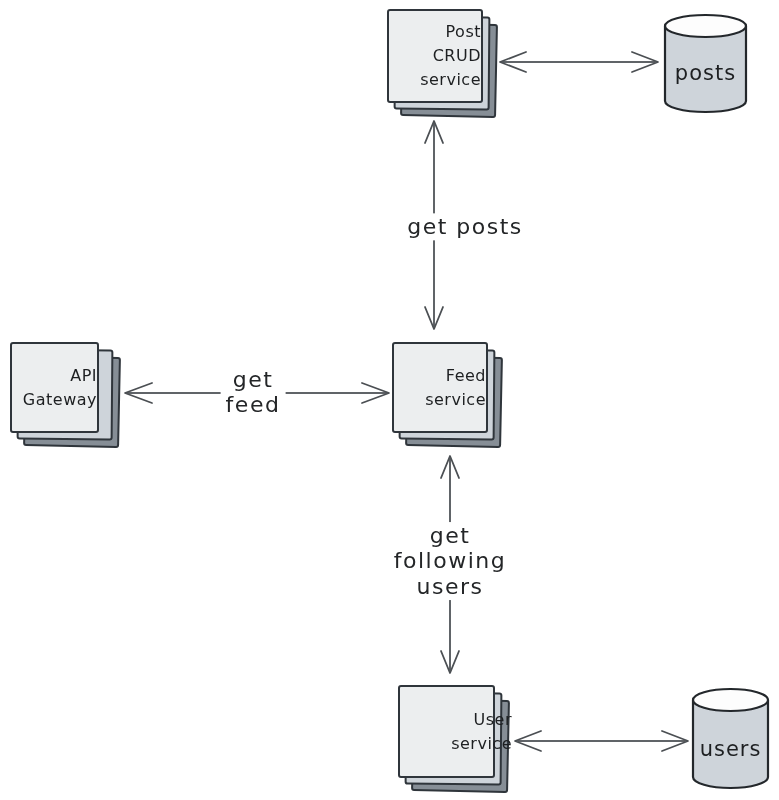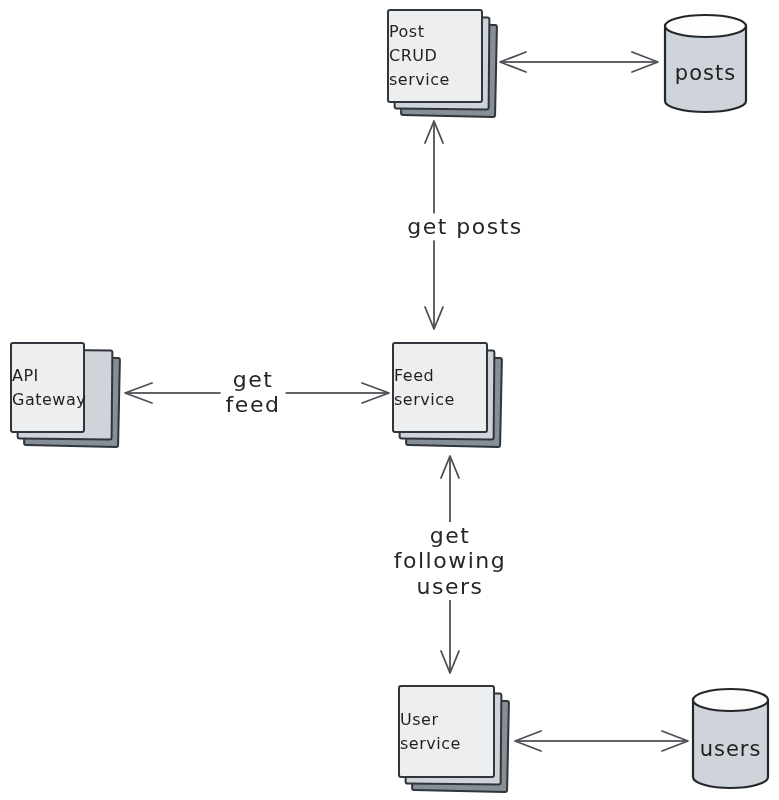--- a/index.html
+++ b/index.html
@@ -47,21 +47,21 @@
     box-sizing: border-box;
   }
   .sheet.back  { background: #868e96; transform: rotate(1.2deg); }
   .sheet.mid   { background: #ced4da; transform: rotate(0.5deg); }
   .sheet.front { background: #eceeef; }
   .node-label {
     position: absolute;
     width: 100%;
     top: 50%;
     transform: translateY(-50%);
-    text-align: left;
+    text-align: right;
     white-space: pre-line;
     font-size: 16px;
     line-height: 1.5;
     letter-spacing: 0.5px;
     color: #1d1f21;
   }
   
   .cylinder {
     position: absolute;
     z-index: 2;
@@ -143,39 +143,39 @@
     <svg width="85" height="102" viewBox="0 0 85 102">
       <path d="M2 13 L2 88 A40.5 11 0 0 0 83 88 L83 13" stroke="#23272b" stroke-width="2.2" fill="#ced4da"></path>
       <ellipse cx="42.5" cy="13" rx="40.5" ry="11" stroke="#23272b" stroke-width="2.2" fill="#fdfdfd"></ellipse>
     </svg>
     <div class="cyl-label" style="top:48px;">posts</div>
   </div>
 
   <div class="node-stack" style="left:10px; top:342px; width:112px; height:108px;">
     <div class="sheet back" style="left:14px; top:14px; width:96px; height:91px;"></div>
     <div class="sheet mid" style="left:7px;  top:7px;  width:96px; height:91px;"></div>
-    <div class="sheet front" style="left:0;    top:0;    width:75px; height:91px;">
+    <div class="sheet front" style="left:0;    top:0;    width:89px; height:91px;">
       <div class="node-label">API
 Gateway</div>
     </div>
   </div>
 
   <div class="node-stack" style="left:392px; top:342px; width:112px; height:108px;">
     <div class="sheet back" style="left:14px; top:14px; width:96px; height:91px;"></div>
     <div class="sheet mid" style="left:7px;  top:7px;  width:96px; height:91px;"></div>
     <div class="sheet front" style="left:0;    top:0;    width:96px; height:91px;">
       <div class="node-label">Feed
 service</div>
     </div>
   </div>
 
   <div class="node-stack" style="left:398px; top:685px; width:113px; height:110px;">
     <div class="sheet back" style="left:14px; top:14px; width:97px; height:93px;"></div>
     <div class="sheet mid" style="left:7px;  top:7px;  width:97px; height:93px;"></div>
-    <div class="sheet front" style="left:0;    top:0;    width:97px; height:93px;">
+    <div class="sheet front" style="left:0;    top:0;    width:97px; height:93px;padding-left:19px;">
       <div class="node-label">User
 service</div>
     </div>
   </div>
 
   <div class="cylinder" style="left:691px; top:687px; width:79px; height:104px;">
     <svg width="79" height="104" viewBox="0 0 79 104">
       <path d="M2 13 L2 90 A37.5 11 0 0 0 77 90 L77 13" stroke="#23272b" stroke-width="2.2" fill="#ced4da"></path>
       <ellipse cx="39.5" cy="13" rx="37.5" ry="11" stroke="#23272b" stroke-width="2.2" fill="#fdfdfd"></ellipse>
     </svg>

